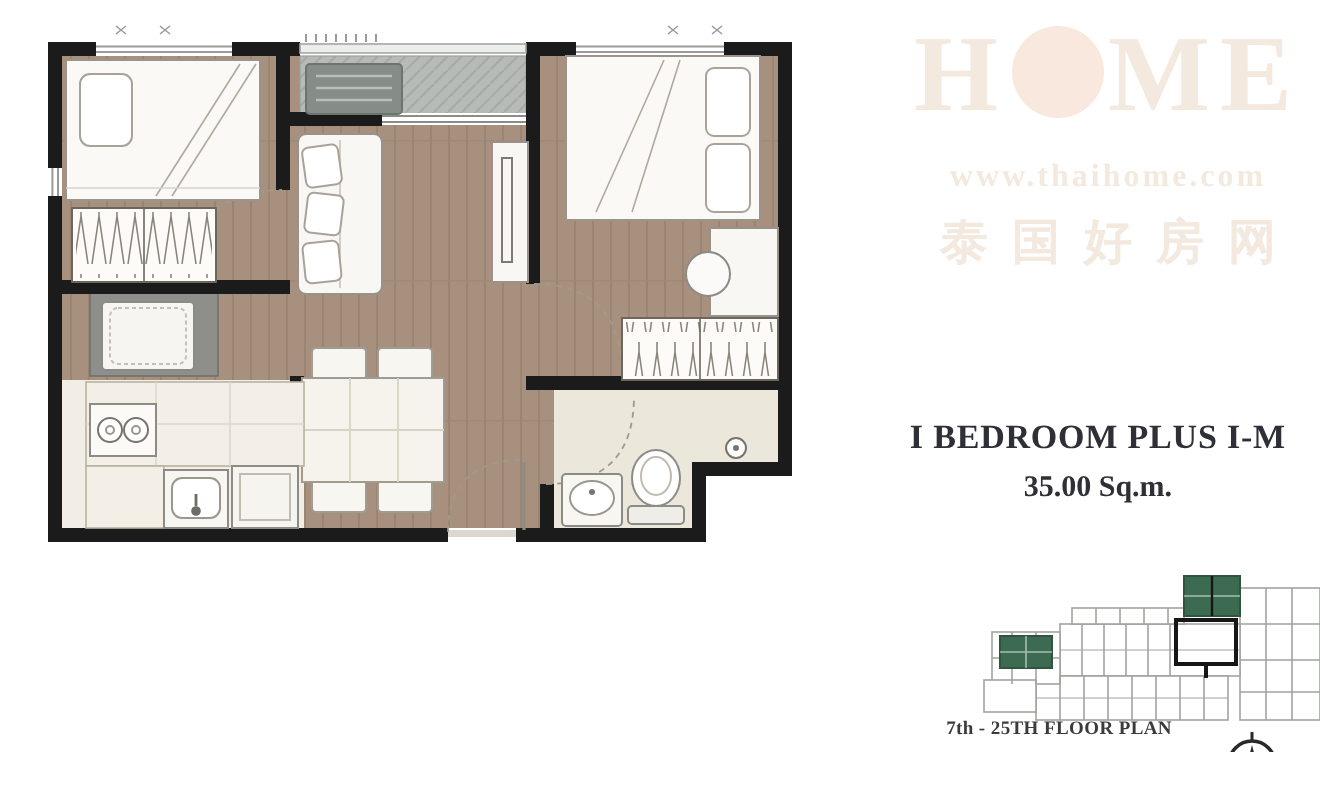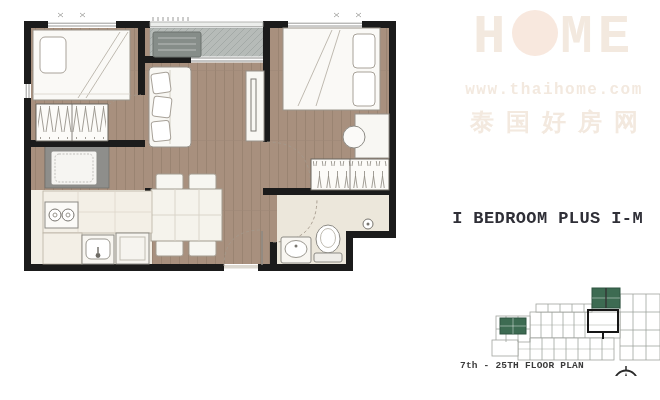--- a/index.html
+++ b/index.html
@@ -1,35 +1,35 @@
 <!DOCTYPE html>
 <html style="--c-wood_floor: #a8907e; --c-wood_line: #97816f; --c-wall: #1b1b1b; --c-balcony: #b6bbb8; --c-tile: #ece7db; --c-kitchen_tile: #f2eee5; --c-furniture: #f8f7f3; --c-furniture_stroke: #98928a; --c-accent_green: #3d6b52; --c-mini_outline: #a0a49e; --c-text_dark: #2f2f37; --c-watermark: #f3e9df;"><head>
 <meta charset="utf-8">
 <style>
   html,body{margin:0;padding:0;background:#fff;}
   .canvas{
     position:relative;width:660px;height:376px;background:#ffffff;overflow:hidden;
-    font-family:Liberation Mono, monospace;
+    font-family:Liberation Serif, serif;
   }
   svg{display:block;}
   
   .watermark{position:absolute;left:448px;top:10px;width:212px;text-align:center;
     color:var(--c-watermark,#f3e9df);user-select:none;pointer-events:none;}
   .wm-brand{font-size:54px;font-weight:800;letter-spacing:5px;line-height:1.0;white-space:nowrap;}
   .wm-o{display:inline-block;width:46px;height:46px;border-radius:50%;
     background:#f8e8de;vertical-align:-4px;margin:0 2px;}
   .wm-url{font-size:16px;font-weight:700;letter-spacing:1.5px;margin-top:16px;}
   .wm-cjk{font-size:24px;font-weight:700;letter-spacing:12px;padding-left:12px;margin-top:7px;}
   
   .unit-info{position:absolute;right:17px;top:209px;text-align:center;color:var(--c-text_dark,#2f2f37);}
   .unit-title{font-size:17px;font-weight:700;letter-spacing:.4px;}
   .unit-area{font-size:15px;font-weight:700;margin-top:7px;}
   
   .mini-plan{position:absolute;left:488px;top:282px;}
-  .floor-label{position:absolute;left:460px;top:360px;width:126px;text-align:left;
+  .floor-label{position:absolute;left:460px;top:360px;width:126px;text-align:right;
     font-size:9.5px;font-weight:700;letter-spacing:.2px;color:#3b3b3b;white-space:nowrap;}
   .compass{position:absolute;left:611px;top:363px;}
 </style>
 </head>
 <body>
 
 <div class="canvas">
 
   <div class="watermark">
     <div class="wm-brand"><span>H</span><span class="wm-o"></span><span>ME</span></div>
@@ -215,20 +215,21 @@
     </g>
 
     <g stroke="#9a9a98" stroke-width="0.8">
       <path d="M58,13 l5,4 M63,13 l-5,4 M80,13 l5,4 M85,13 l-5,4"></path>
       <path d="M334,13 l5,4 M339,13 l-5,4 M356,13 l5,4 M361,13 l-5,4"></path>
     </g>
   </svg>
 
   <div class="unit-info">
     <div class="unit-title">I BEDROOM PLUS I-M</div>
+    <div class="unit-area">35.00 Sq.m.</div>
   </div>
 
   <svg class="mini-plan" width="172" height="88" viewBox="0 0 172 88">
     <g fill="#ffffff" stroke="#a0a49e" stroke-width="0.8">
       <rect x="132" y="12" width="40" height="66"></rect>
       <rect x="42" y="30" width="90" height="26"></rect>
       <rect x="30" y="56" width="96" height="22"></rect>
       <rect x="8" y="34" width="34" height="26"></rect>
       <rect x="4" y="58" width="26" height="16"></rect>
       <rect x="48" y="22" width="56" height="8"></rect>

